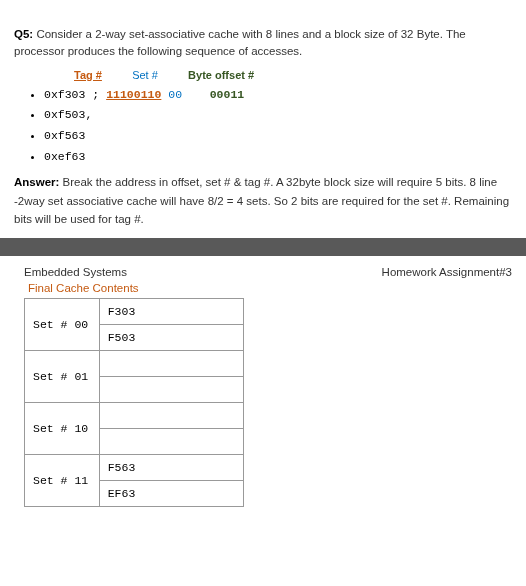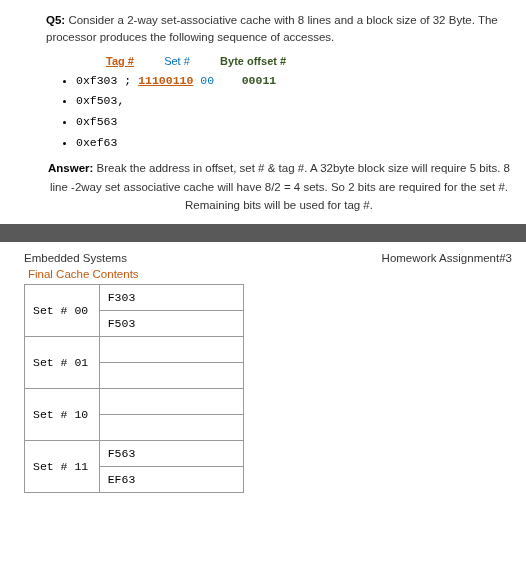--- a/index.html
+++ b/index.html
@@ -5,23 +5,22 @@
     * { margin: 0; padding: 0; box-sizing: border-box; }
     body {
       font-family: Arial, sans-serif;
       font-size: 12px;
       background: #fff;
       width: 526px;
       min-height: 586px;
     }
 
     .top-section {
-      padding: 12px 14px 10px 14px;
+      padding: 26px 14px 10px 14px;
       background: #fff;
-      margin-left: 32px;
     }
 
     .question-text {
       font-size: 11.5px;
       color: #333;
       line-height: 1.5;
       margin-bottom: 8px;
     }
 
     .question-text strong {
@@ -51,21 +50,20 @@
     }
 
     .highlight-orange { color: #c55a11; font-weight: bold; text-decoration: underline; }
     .highlight-blue { color: #0070c0; font-weight: normal; }
     .highlight-green { color: #375623; font-weight: bold; }
 
     .answer-text {
       font-size: 11.5px;
       color: #333;
       line-height: 1.6;
-      text-align: center;
     }
 
     .answer-text strong {
       color: #000;
     }
 
     .divider {
       height: 18px;
       background: #595959;
       margin: 0;

